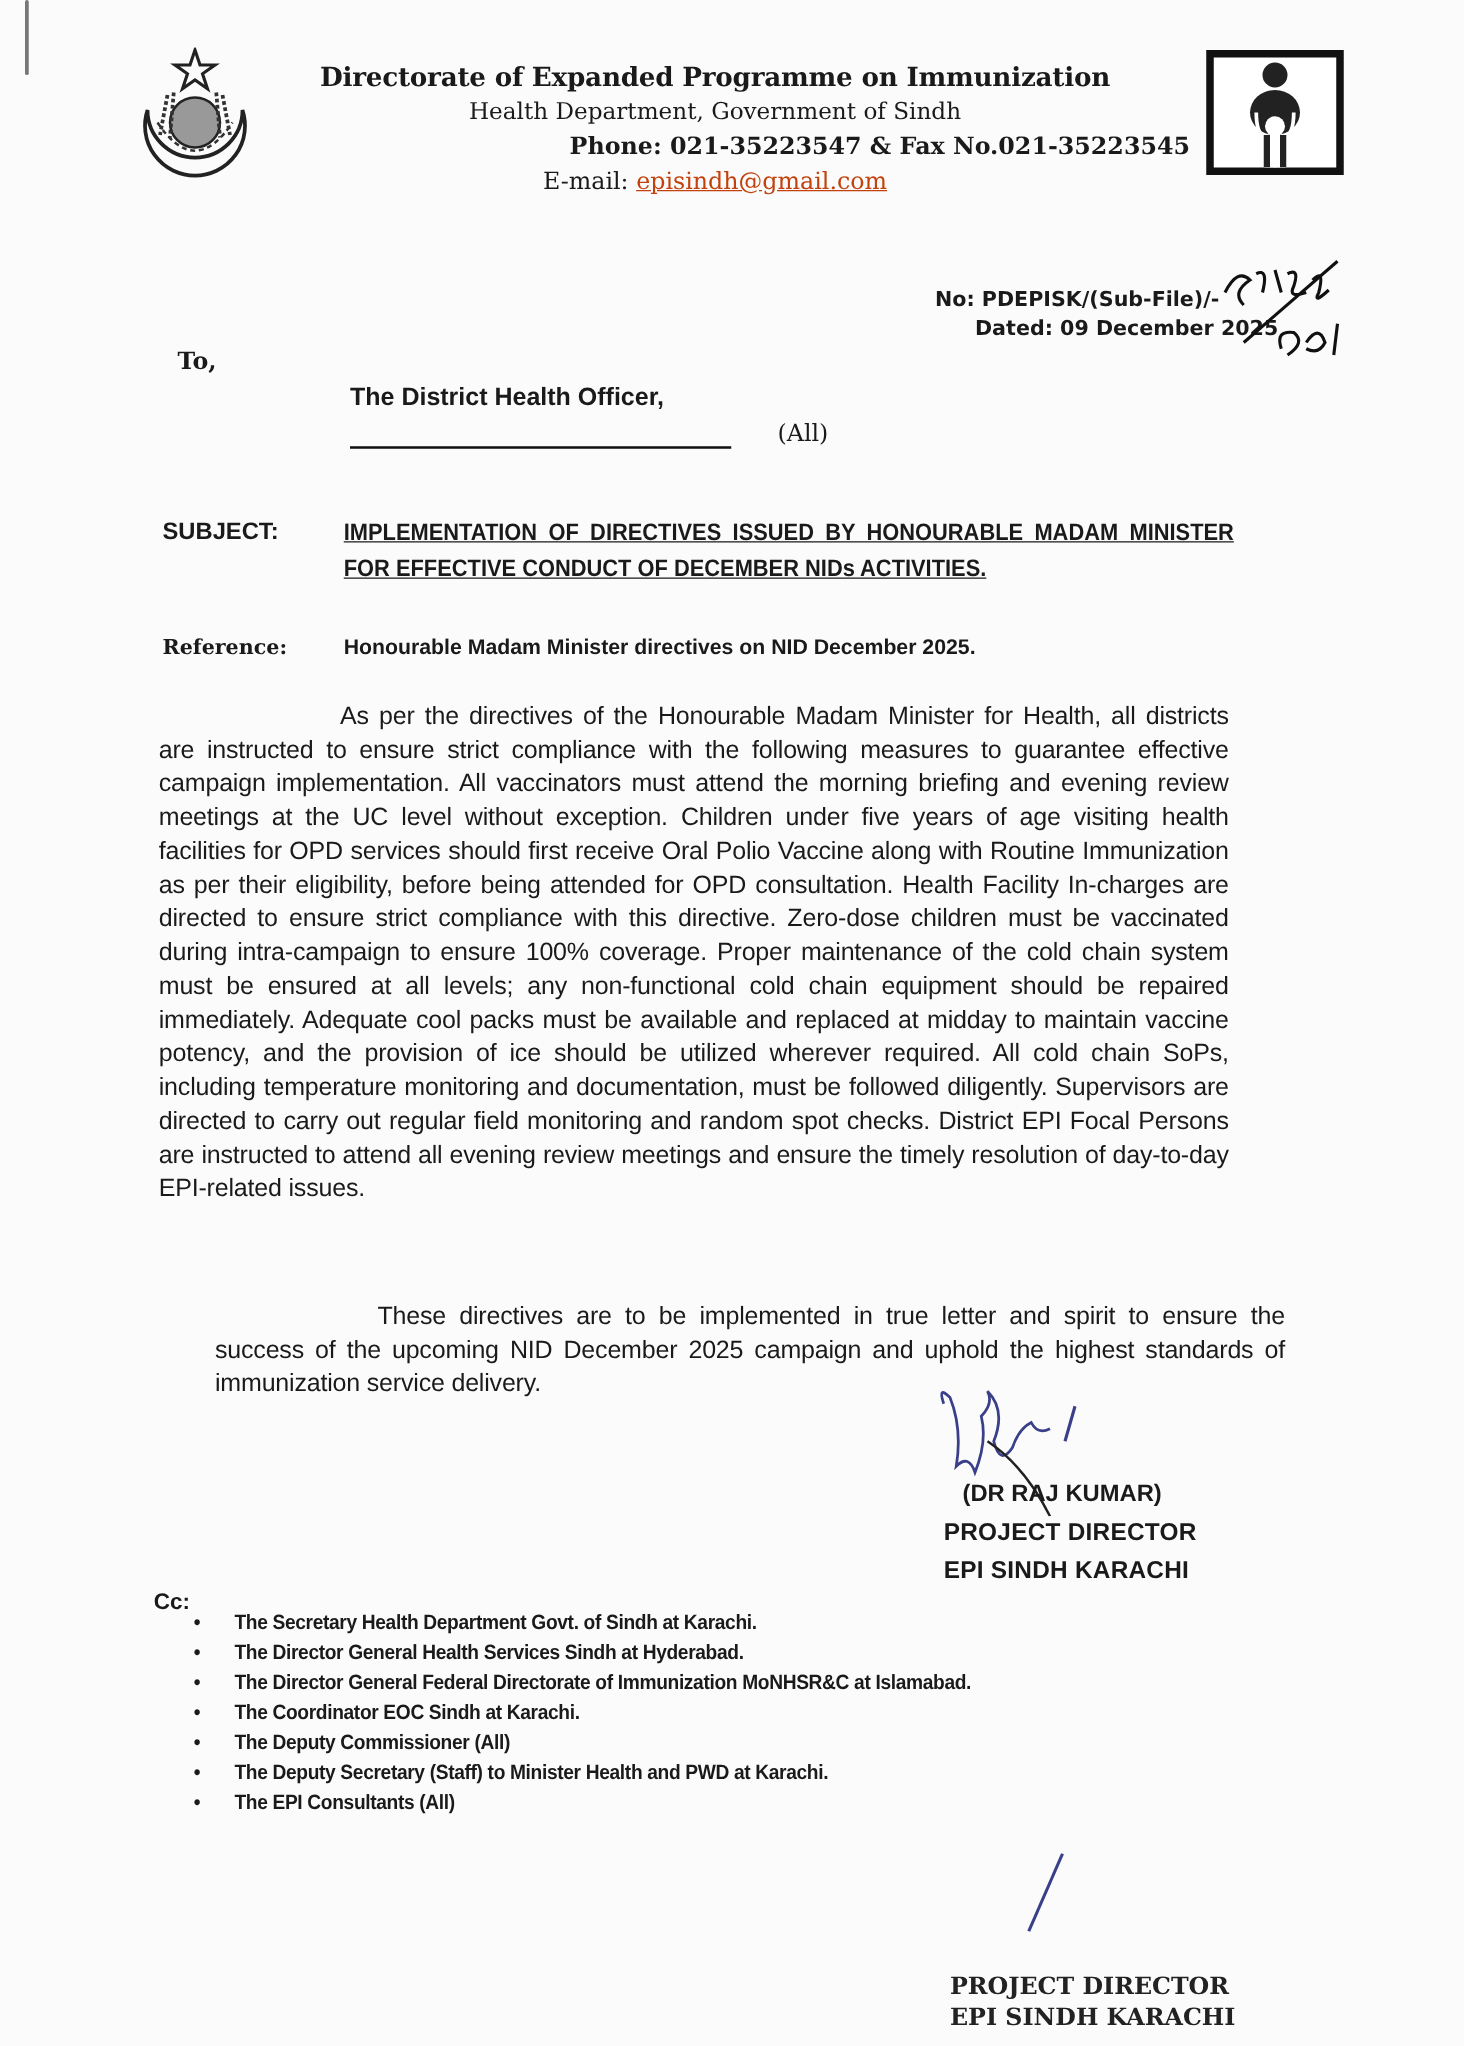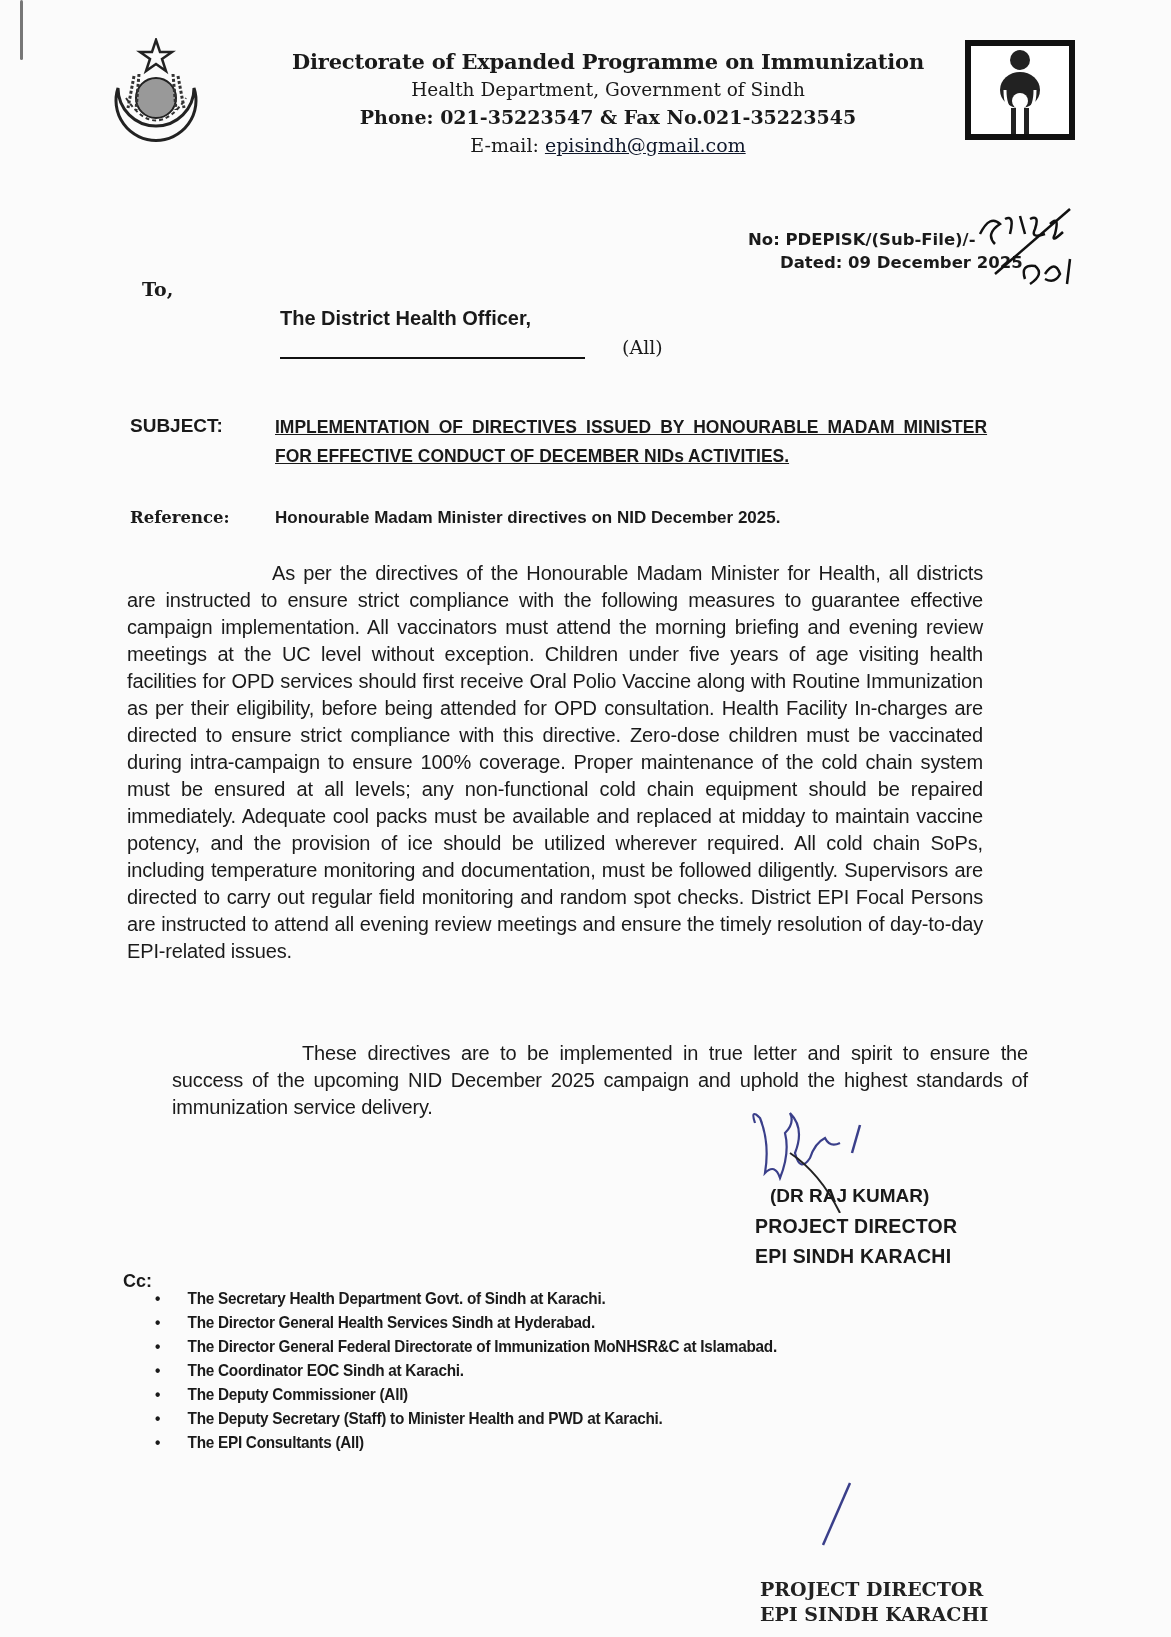--- a/index.html
+++ b/index.html
@@ -11,26 +11,26 @@
     overflow: hidden;
     color: #1a1a1a;
     font-family: "Liberation Sans", sans-serif;
   }
   .page { position: absolute; left: 0; top: 0; width: 1171px; height: 1637px; }
   .margin-mark { position: absolute; left: 20px; top: 0; width: 3px; height: 60px; background: #777; border-radius: 2px; }
 
   
   .emblem { position: absolute; left: 106px; top: 38px; width: 100px; height: 115px; }
   .logo-box { position: absolute; left: 965px; top: 40px; width: 110px; height: 100px; border: 6px solid #111; box-sizing: border-box; background: #fff; }
-  .header-text { position: absolute; left: 228px; top: 48px; width: 760px; text-align: center; font-family: "DejaVu Serif", serif; }
+  .header-text { position: absolute; left: 192px; top: 48px; width: 760px; text-align: center; font-family: "DejaVu Serif", serif; }
   .h-org { font-size: 21px; font-weight: bold; line-height: 28px; letter-spacing: -0.2px; }
   .h-line { font-size: 18.5px; line-height: 27px; }
-  .h-phone { font-size: 19px; line-height: 28px; font-weight: bold; }
+  .h-phone { font-size: 19px; line-height: 28px; font-weight: bold; text-align: right; }
   .h-email { font-size: 19px; line-height: 28px; }
-  .h-email a { color: #0f172a; text-decoration: underline; }
+  .h-email a { color: #c2410c; text-decoration: underline; }
 
   
   .ref-no { position: absolute; left: 748px; top: 230px; font-size: 16.5px; font-weight: bold; font-family: "DejaVu Sans", sans-serif; }
   .ref-date { position: absolute; left: 780px; top: 253px; font-size: 16.5px; font-weight: bold; font-family: "DejaVu Sans", sans-serif; }
   .handwritten-no { position: absolute; left: 975px; top: 204px; width: 120px; height: 90px; }
 
   .to { position: absolute; left: 142px; top: 278px; font-size: 19px; font-weight: bold; font-family: "DejaVu Serif", serif; }
   .addressee { position: absolute; left: 280px; top: 307px; font-size: 20px; font-weight: bold; font-family: Liberation Sans, sans-serif; }
   .addr-line { position: absolute; left: 280px; top: 357px; width: 305px; border-bottom: 2px solid #111; }
   .addr-all { position: absolute; left: 590px; top: 336px; font-size: 19px; font-family: "DejaVu Serif", serif; margin-left: 32px; }

